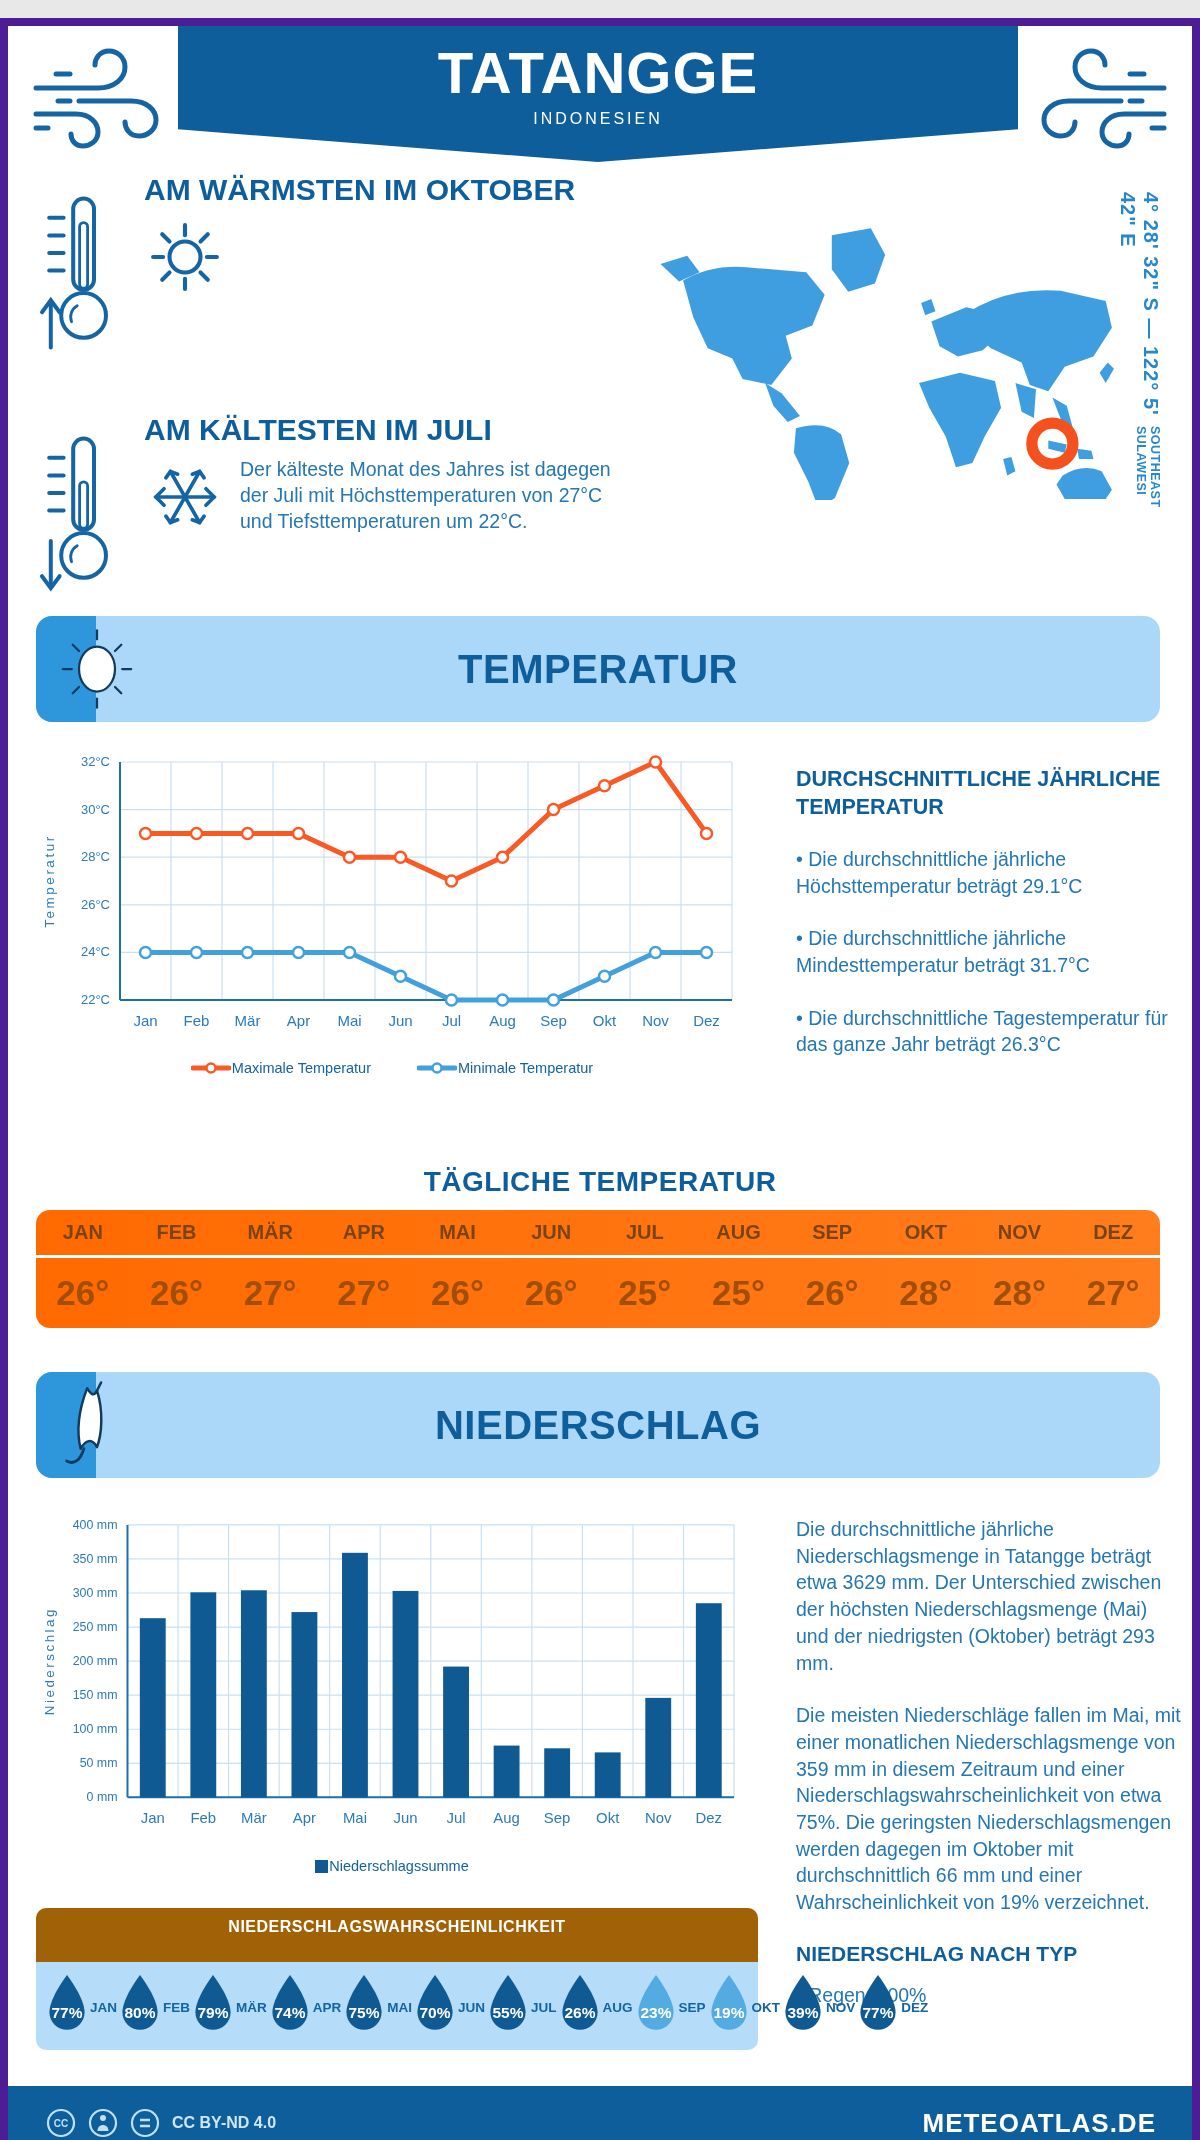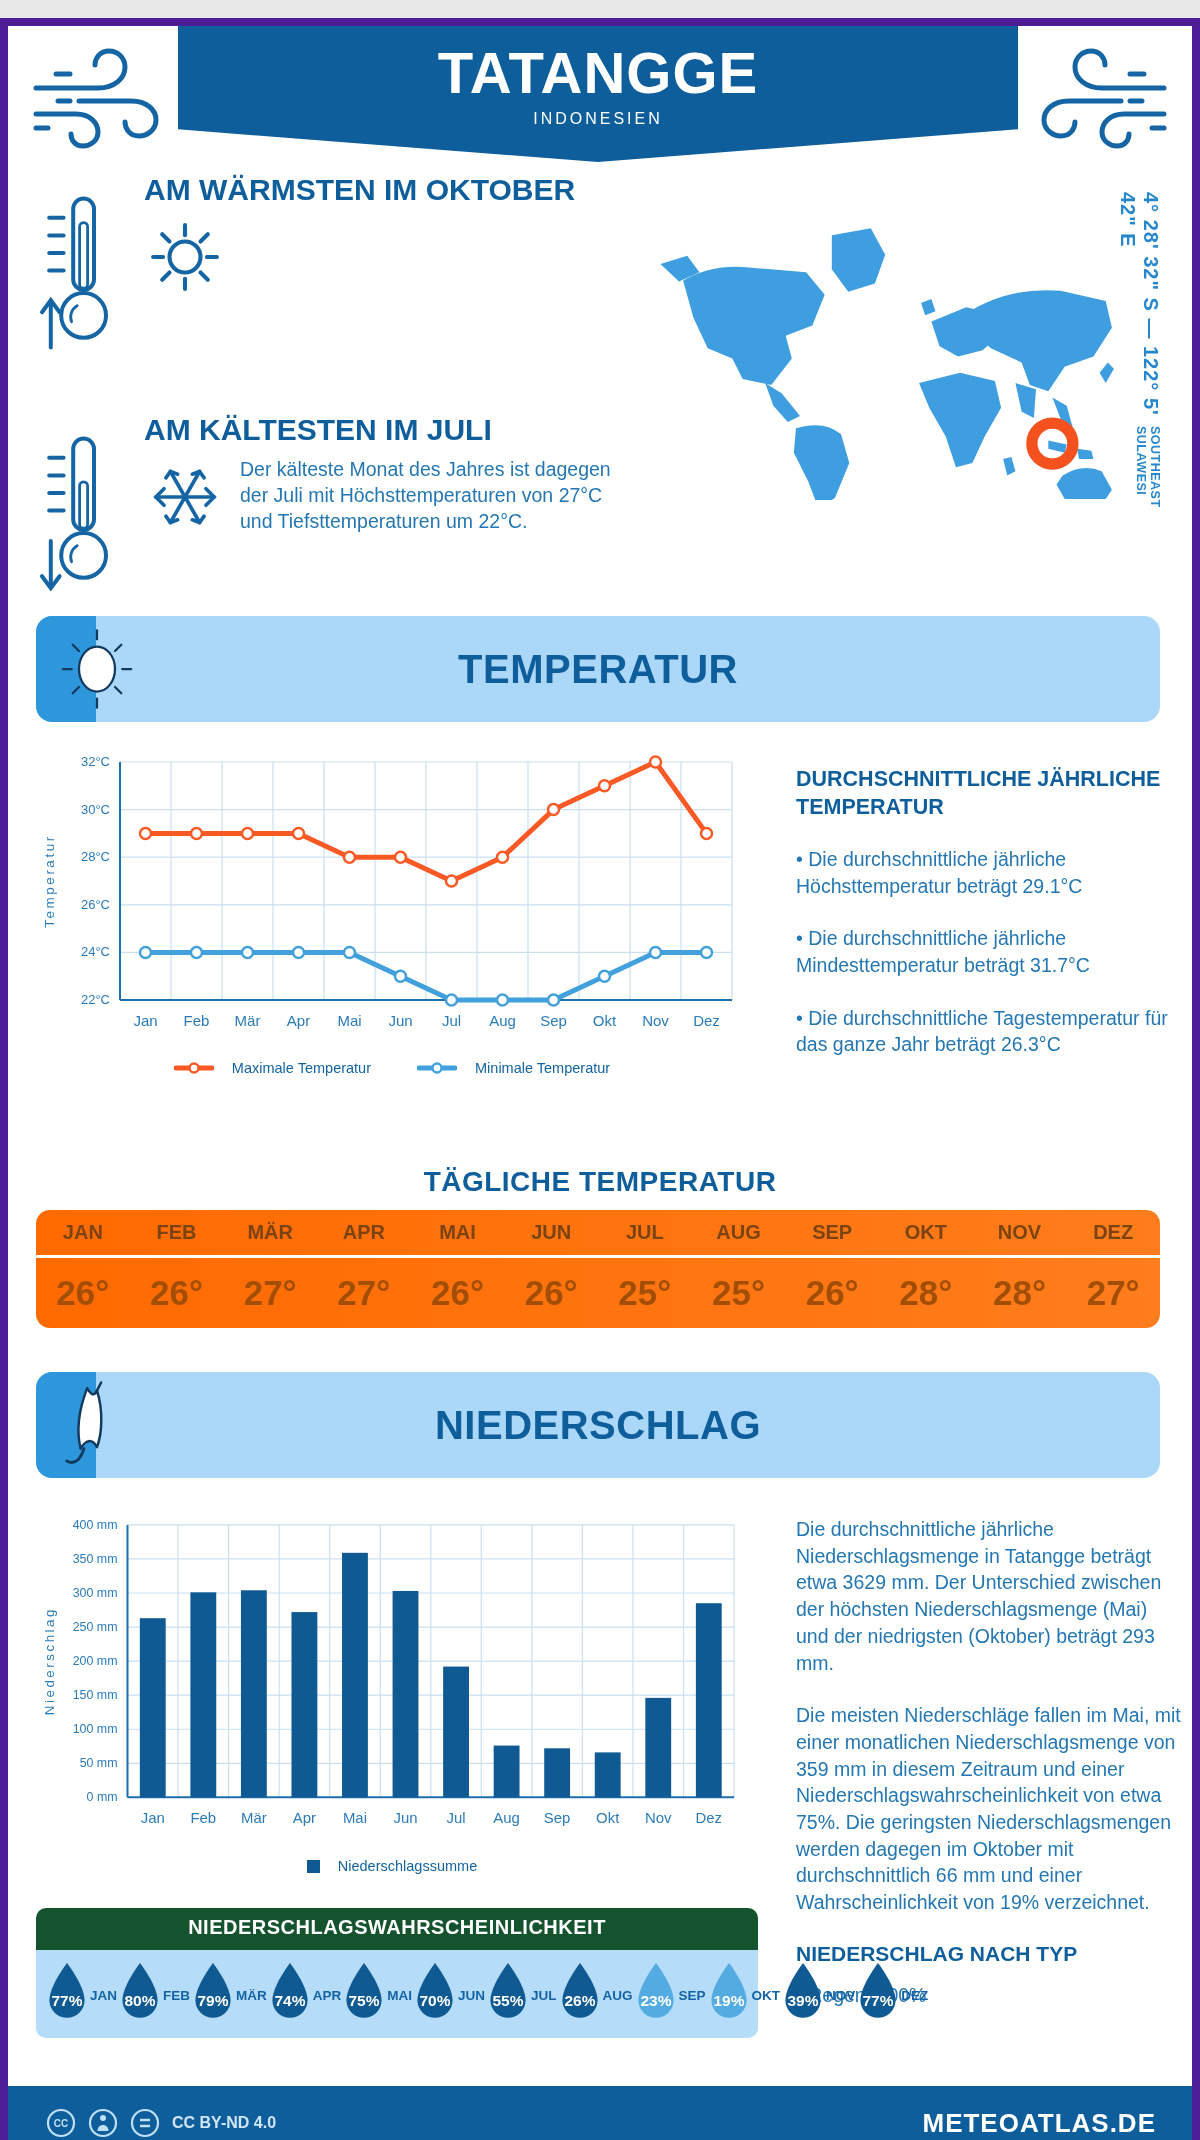--- a/index.html
+++ b/index.html
@@ -30,21 +30,21 @@
   .banner{position:absolute;left:28px;width:1124px;height:106px;background:#ABD7F8;border-radius:16px;}
   .banner .tab{position:absolute;left:0;top:0;bottom:0;width:60px;background:#2E96DB;
                border-radius:16px 0 0 16px;}
   .banner .bicon{position:absolute;left:16px;top:8px;width:90px;height:90px;}
   .banner .btitle{position:absolute;left:0;right:0;top:0;bottom:0;text-align:center;
                   line-height:106px;font-size:40px;font-weight:bold;color:#0F5E9C;letter-spacing:0.5px;}
   
   .chartbox{position:absolute;left:30px;width:708px;}
   .legendrow{position:absolute;left:30px;width:708px;display:flex;justify-content:center;
              gap:46px;align-items:center;}
-  .legendrow .item{display:flex;align-items:center;gap:18px;font-size:14.5px;color:#14639F;}
+  .legendrow .item{display:flex;align-items:center;gap:1px;font-size:14.5px;color:#14639F;}
   .sq{width:13px;height:13px;background:#0F5A92;display:inline-block;}
   
   .rcol{position:absolute;left:788px;width:385px;}
   .rcol h3{margin:0 0 24px 0;font-size:21.5px;font-weight:bold;color:#0F5E9C;line-height:1.3;}
   .rcol p{margin:0 0 26px 0;font-size:19.5px;line-height:1.37;color:#2477B2;}
   .rcol p.bullet::before{content:"• ";}
   .rcol p.tight{margin-bottom:10px;}
   .rcol h4{margin:6px 0 16px 0;font-size:21px;font-weight:bold;color:#0F5E9C;}
   
   .daily-title{position:absolute;left:0;top:1140px;width:100%;text-align:center;
@@ -52,22 +52,22 @@
   .dtable{position:absolute;left:28px;top:1184px;width:1124px;height:118px;border-radius:14px;
           overflow:hidden;background:linear-gradient(90deg,#FF6A00 0%,#FF7D1C 100%);
           display:grid;grid-template-columns:repeat(12,1fr);}
   .dtable .col{display:flex;flex-direction:column;}
   .dtable .mon{height:45px;display:flex;align-items:center;justify-content:center;
                font-size:20px;font-weight:bold;color:#7C4312;border-bottom:3px solid #fff;}
   .dtable .val{flex:1;display:flex;align-items:center;justify-content:center;
                font-size:35px;font-weight:bold;color:#A34E06;}
   
   .prob{position:absolute;left:28px;top:1882px;width:722px;}
-  .prob .ptitle{height:42px;line-height:38px;background:#14532d;border-radius:10px 10px 0 0;
-                text-align:center;color:#fff;font-weight:bold;font-size:20px;letter-spacing:0.5px;}
+  .prob .ptitle{height:54px;line-height:38px;background:#a16207;border-radius:10px 10px 0 0;
+                text-align:center;color:#fff;font-weight:bold;font-size:16px;letter-spacing:0.5px;}
   .prob .pbody{background:#B5DCF8;border-radius:0 0 10px 10px;padding:12px 8px 14px 8px;
                display:grid;grid-template-columns:repeat(12,1fr);}
   .prob .dcell{display:flex;flex-direction:row;align-items:center;}
   .prob .dmon{margin-top:5px;font-size:13.5px;font-weight:bold;color:#1464A5;}
   
   .footer{position:absolute;left:-10px;right:-10px;bottom:-10px;height:74px;background:#0F5E9C;
           display:flex;align-items:center;justify-content:space-between;padding:6px 46px;box-sizing:border-box;}
   .footer .lic{display:flex;align-items:center;gap:10px;color:#CFE6F7;font-weight:bold;font-size:16px;}
   .footer .site{color:#fff;font-weight:bold;font-size:26px;letter-spacing:1px;}
 </style>

